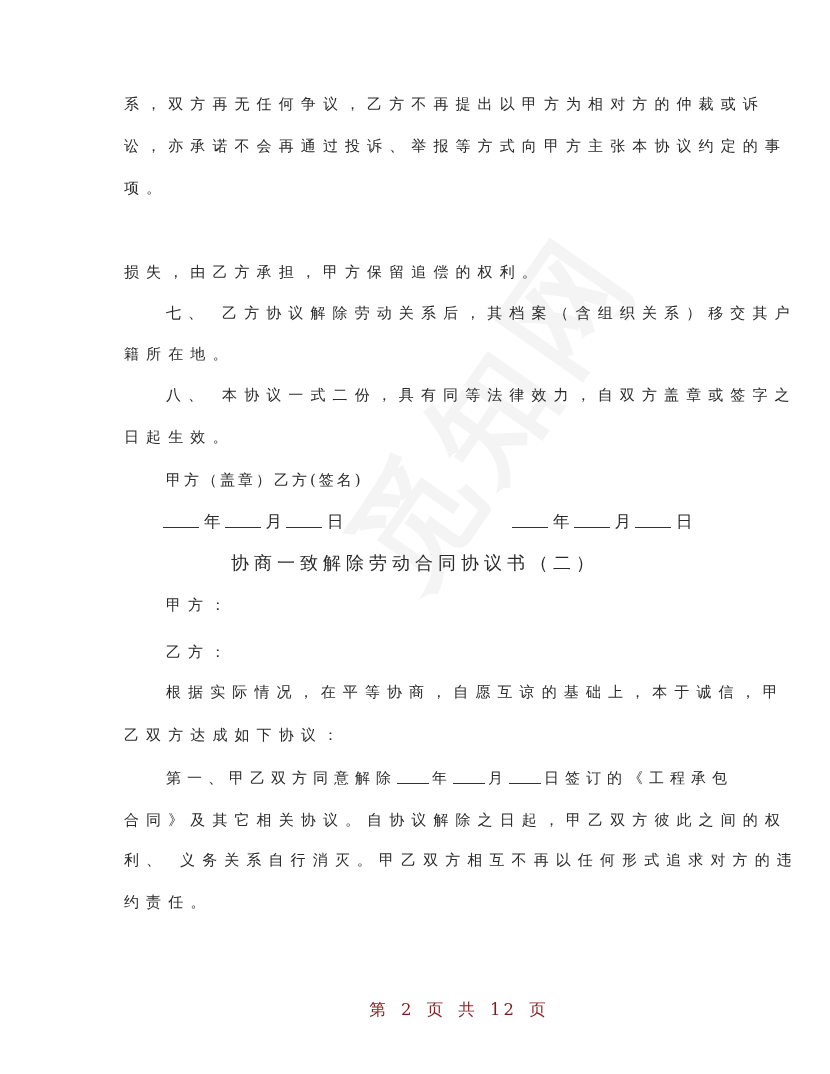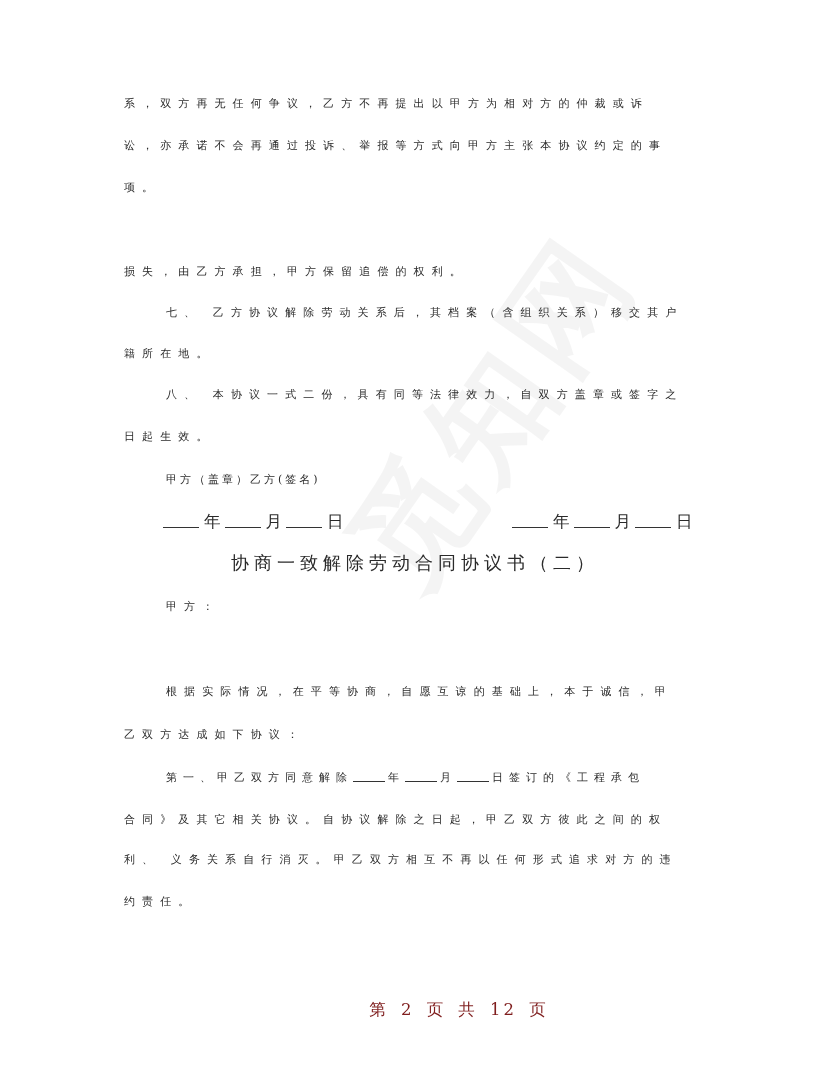--- a/index.html
+++ b/index.html
@@ -17,21 +17,21 @@
     position: absolute; left: 0; top: 0;
     width: 830px; height: 1074px;
     background: #fff;
   }
   .line {
     position: absolute;
     left: 124px;
     width: 580px;
     height: 28px;
     line-height: 28px;
-    font-size: 11px;
+    font-size: 15px;
     letter-spacing: 7.1px;
     white-space: nowrap;
   }
   .indent { left: 166px; }
   .title {
     position: absolute;
     left: 0; width: 830px;
     text-align: center;
     font-size: 18px;
     letter-spacing: 5px;
@@ -104,20 +104,21 @@
   <div class="dategroup" style="top:508px; left:163px;">
     <span class="blank"></span><span class="unit">年</span><span class="blank"></span><span class="unit">月</span><span class="blank"></span><span class="unit">日</span>
   </div>
   <div class="dategroup" style="top:508px; left:512px;">
     <span class="blank"></span><span class="unit">年</span><span class="blank"></span><span class="unit">月</span><span class="blank"></span><span class="unit">日</span>
   </div>
 
   <div class="title" style="top:549px">协商一致解除劳动合同协议书（二）</div>
 
   <div class="line" style="top:593px; left:166px;font-family:Liberation Mono, monospace;">甲方：</div>
+  <div class="line" style="top:638px; left:166px;">乙方：</div>
 
   <div class="line indent" style="top:678px">根据实际情况，在平等协商，自愿互谅的基础上，本于诚信，甲</div>
   <div class="line" style="top:721px">乙双方达成如下协议：</div>
 
   <div class="line indent" style="top:764px; letter-spacing:6px;">
     <span>第一、甲乙双方同意解除</span><span class="blank" style="width:32px"></span><span>年</span><span class="blank" style="width:32px"></span><span>月</span><span class="blank" style="width:32px"></span><span>日签订的《工程承包</span>
   </div>
   <div class="line" style="top:806px">合同》及其它相关协议。自协议解除之日起，甲乙双方彼此之间的权</div>
   <div class="line" style="top:846px">利、 义务关系自行消灭。甲乙双方相互不再以任何形式追求对方的违</div>
   <div class="line" style="top:888px">约责任。</div>

